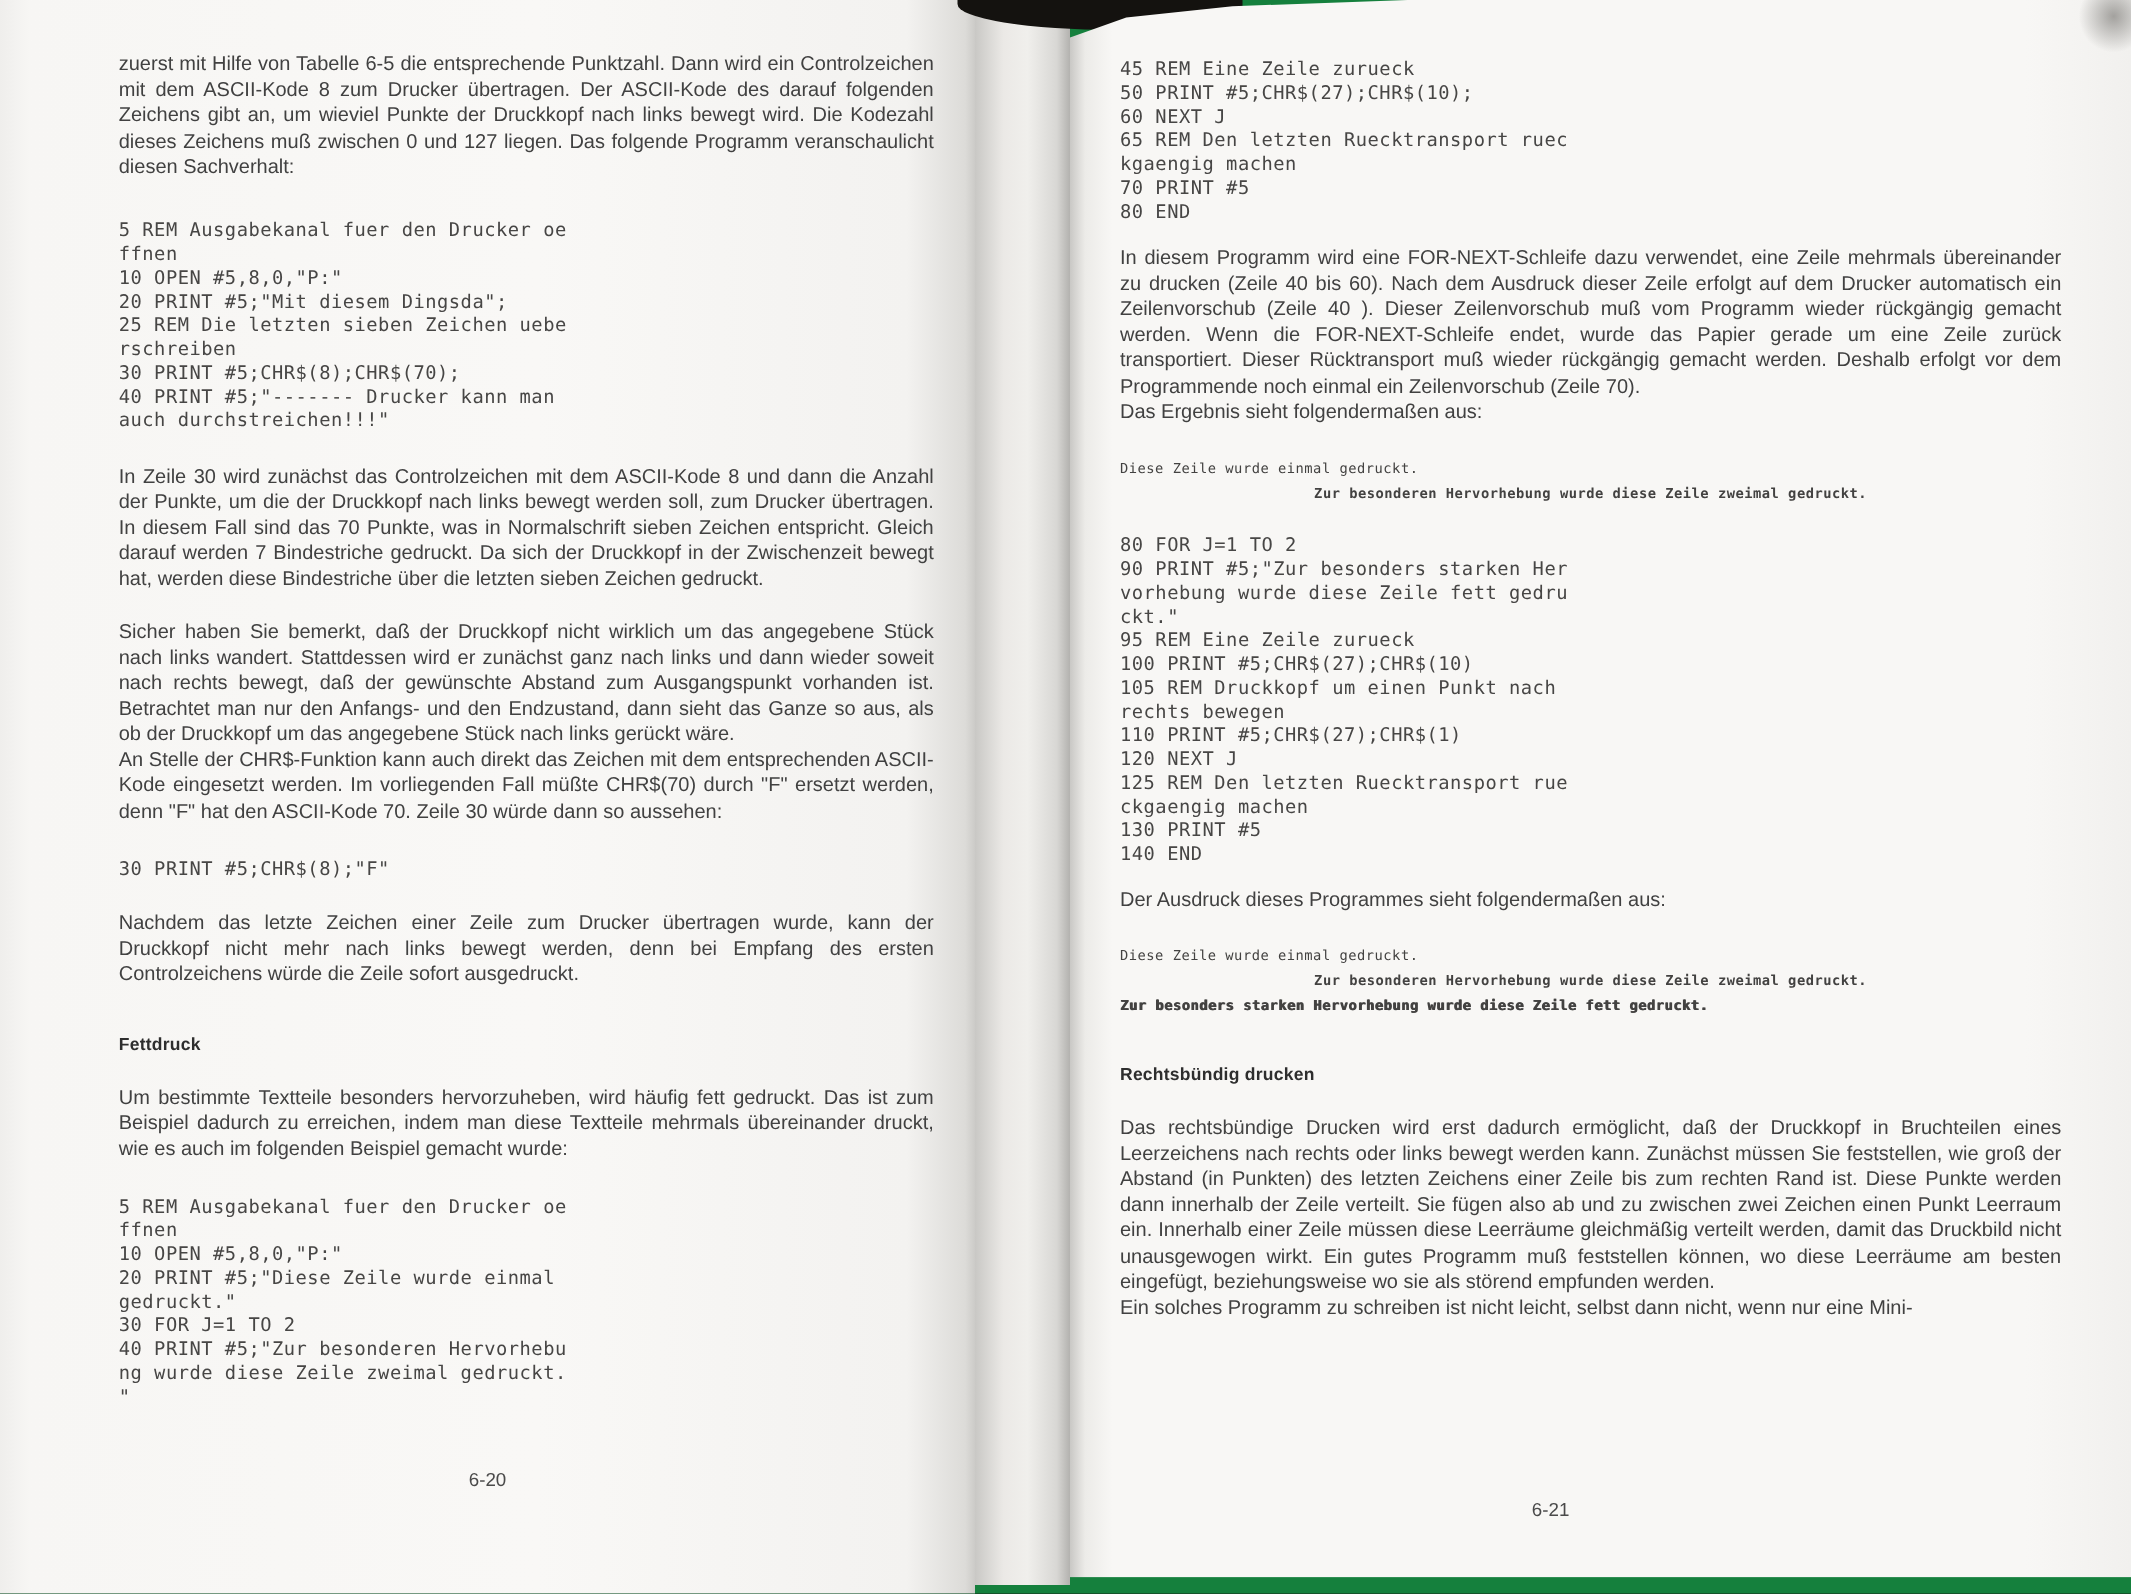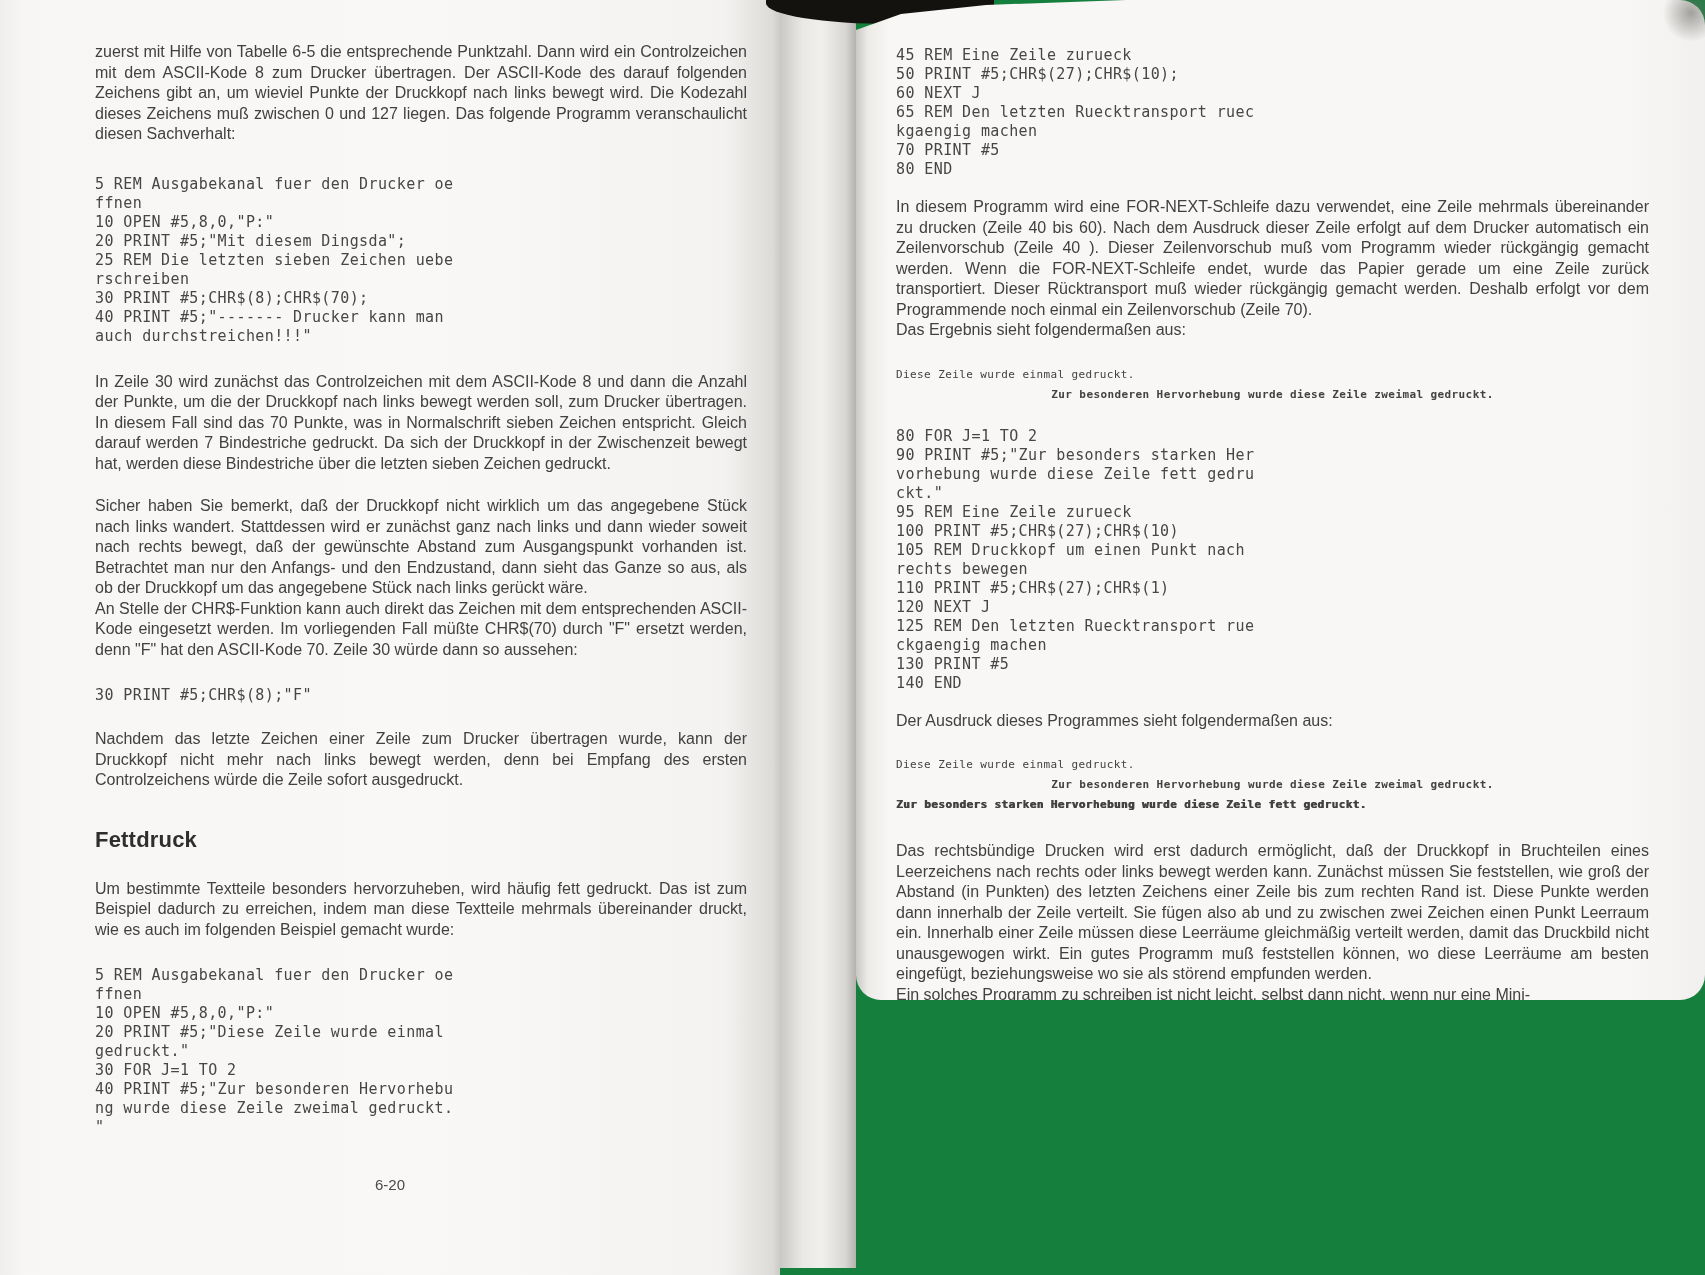--- a/index.html
+++ b/index.html
@@ -6,38 +6,38 @@
   .scene{position:relative;width:1705px;height:1275px;background:#15803d;overflow:hidden;
          font-family:"Liberation Sans",sans-serif;}
 
   
   .page-left{position:absolute;left:0;top:0;width:780px;height:1275px;
     background:linear-gradient(to right,#efeeec 0,#f7f6f4 3%,#f9f8f6 55%,#f3f2f0 93%,#dcdbd8 99%,#ccCBc8 100%);}
   .gutter{position:absolute;left:780px;top:0;width:76px;height:1268px;
     background:linear-gradient(to right,#c9c8c5 0,#ebe9e6 30%,#f0efec 55%,#d8d7d4 86%,#b3b2af 100%);}
   .spine-wedge{position:absolute;left:766px;top:-12px;width:228px;height:36px;background:#14120f;
     border-radius:0 0 60% 75% / 0 0 22px 28px;}
-  .page-right{position:absolute;left:856px;top:0;right:0;height:1000px;
+  .page-right{position:absolute;left:856px;top:0;right:0;height:1262px;
     background:linear-gradient(to right,#c9c8c5 0,#ecebe8 12px,#f8f7f5 34px,#f8f7f5 90%,#f1f0ee 100%);
-    clip-path:polygon(0 30px,45px 14px,130px 5px,270px 0,100% 0,100% 100%,0 100%);border-radius:25px;}
+    clip-path:polygon(0 30px,45px 14px,130px 5px,270px 0,100% 0,100% 100%,0 100%);}
   .mark-tl{position:absolute;left:26px;top:-8px;width:44px;height:30px;background:#34312c;
     border-radius:0 0 50% 50%;opacity:.85;}
   .blob-tr{position:absolute;right:-14px;top:-16px;width:56px;height:58px;
     background:radial-gradient(closest-side,rgba(110,108,104,.6),rgba(110,108,104,0));}
 
   
   .col-left{position:absolute;left:95px;top:0;width:652px;}
   .col-right{position:absolute;left:40px;top:0;width:753px;}
 
   .body{margin:0;font-size:16px;line-height:20.5px;color:#414141;text-align:justify;white-space:pre-line;}
   .code{margin:0;font-family:"DejaVu Sans Mono",monospace;font-size:15px;line-height:19px;
         letter-spacing:.4px;color:#474645;white-space:pre;}
   .printout{margin:0;font-family:"DejaVu Sans Mono",monospace;font-size:11px;line-height:20px;
         letter-spacing:.4px;color:#434241;}
-  .heading{margin:0;font-size:22px;font-weight:bold;color:#2e2e2e;letter-spacing:.2px;}
+  .heading{margin:0;font-size:14px;font-weight:bold;color:#2e2e2e;letter-spacing:.2px;}
   .pageno{position:absolute;width:100%;text-align:center;font-size:15px;color:#4a4a4a;}
   .struck{text-decoration:line-through;}
   .w2{font-weight:bold;text-align:center;}
   .w3{font-weight:bold;text-shadow:.7px 0 0 currentColor;}
 
   
   .mt-intro{margin-top:42px;}  .mt-30{margin-top:30px;} .mt-26{margin-top:26px;}
   .mt-24{margin-top:24px;}     .mt-22{margin-top:22px;} .mt-20{margin-top:20px;}
   .mt-18{margin-top:18px;}     .mt-36{margin-top:36px;} .mt-46{margin-top:46px;}
 </style>
@@ -111,20 +111,21 @@
 125 REM Den letzten Ruecktransport rue
 ckgaengig machen
 130 PRINT #5
 140 END</pre>
       <p class="body mt-18">Der Ausdruck dieses Programmes sieht folgendermaßen aus:</p>
       <div class="printout mt-24">
         <div>Diese Zeile wurde einmal gedruckt.</div>
         <div class="w2">Zur besonderen Hervorhebung wurde diese Zeile zweimal gedruckt.</div>
         <div class="w3">Zur besonders starken Hervorhebung wurde diese Zeile fett gedruckt.</div>
       </div>
+      <h2 class="heading mt-36">Rechtsbündig drucken</h2>
       <p class="body mt-26">Das rechtsbündige Drucken wird erst dadurch ermöglicht, daß der Druckkopf in Bruchteilen eines Leerzeichens nach rechts oder links bewegt werden kann. Zunächst müssen Sie feststellen, wie groß der Abstand (in Punkten) des letzten Zeichens einer Zeile bis zum rechten Rand ist. Diese Punkte werden dann innerhalb der Zeile verteilt. Sie fügen also ab und zu zwischen zwei Zeichen einen Punkt Leerraum ein. Innerhalb einer Zeile müssen diese Leerräume gleichmäßig verteilt werden, damit das Druckbild nicht unausgewogen wirkt. Ein gutes Programm muß feststellen können, wo diese Leerräume am besten eingefügt, beziehungsweise wo sie als störend empfunden werden.
 Ein solches Programm zu schreiben ist nicht leicht, selbst dann nicht, wenn nur eine Mini-</p>
     </div>
     <div class="pageno" style="top:1200px;transform:translateX(-40px);">6-21</div>
   </div>
 
   <div class="blob-tr"></div>
 </div>
 
 </body></html>

